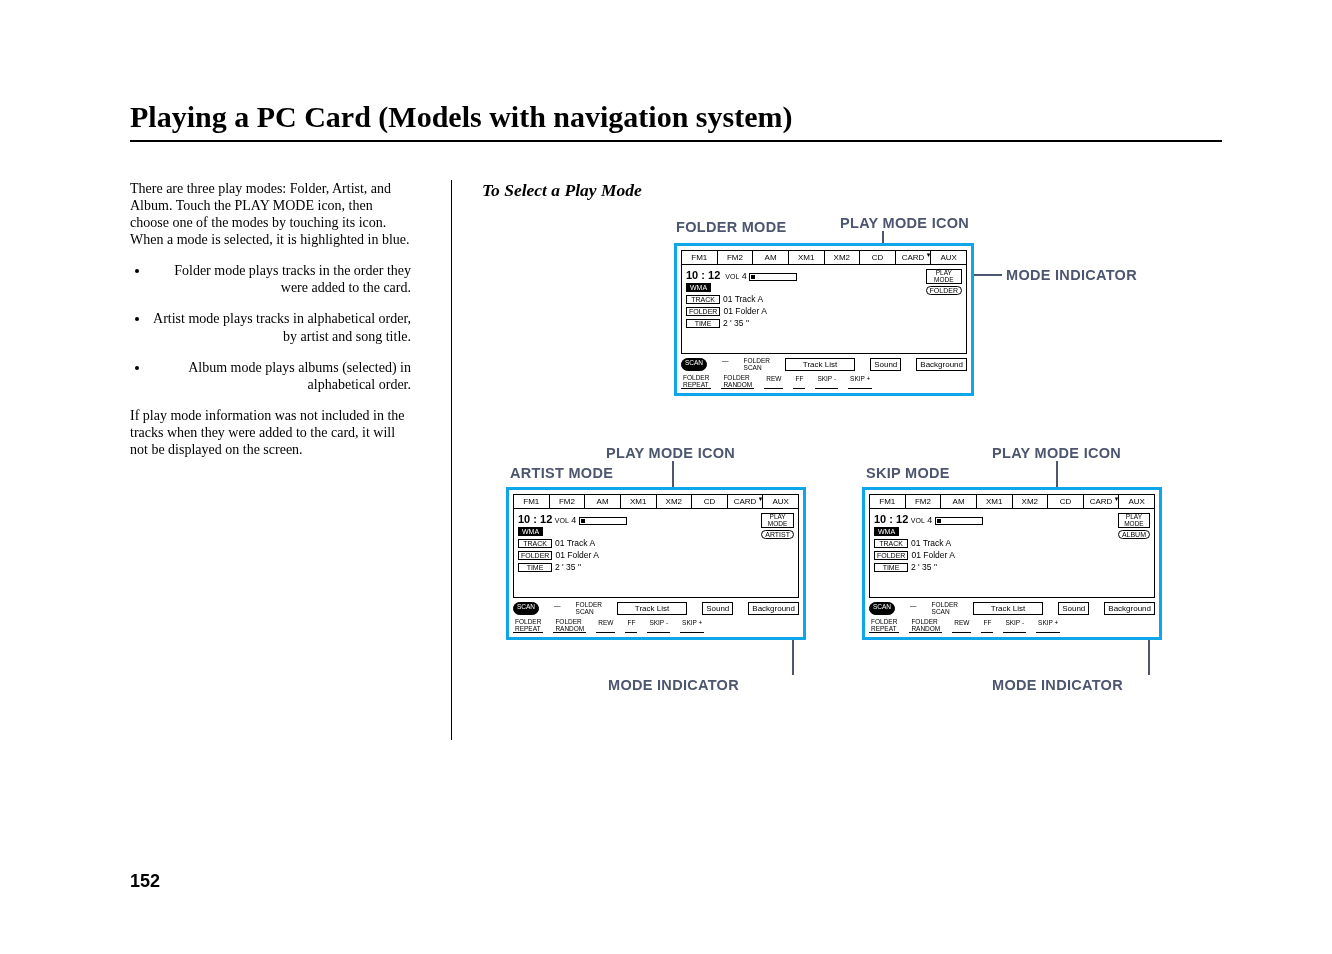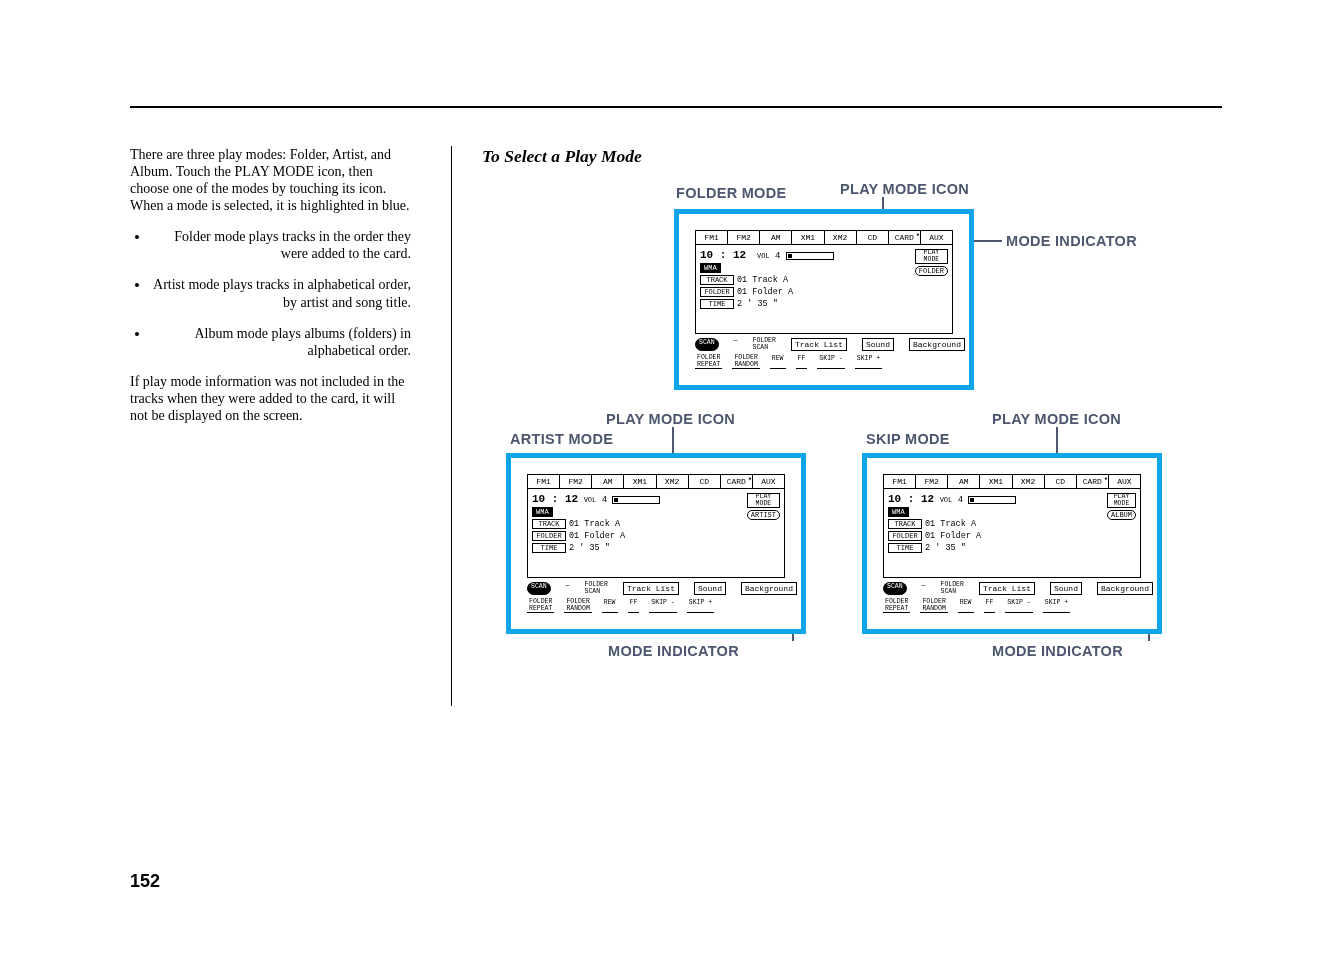--- a/index.html
+++ b/index.html
@@ -65,24 +65,23 @@
     font-weight: bold;
     font-size: 14.5px;
     white-space: nowrap;
     letter-spacing: 0.3px;
   }
   .screen-unit {
     position: absolute;
     width: 300px;
   }
   .screen-outer {
-    border: 5px solid #0ea5e9;
-    padding: 16px;
+    border: 3px solid #0ea5e9;
+    padding: 4px;
     background: #fff;
-    font-family: Liberation Mono, monospace;
   }
   .tabrow {
     display: flex;
     font-size: 8px;
     border: 1px solid #000;
   }
   .tab {
     border-right: 1px solid #000;
     padding: 2px 3px;
     flex: 1;
@@ -151,28 +150,29 @@
     font-size: 18px;
     position: absolute;
     left: 130px;
     bottom: 62px;
   }
 </style>
 </head>
 <body>
 
 <div class="page">
+  <div class="title">Playing a PC Card (Models with navigation system)</div>
   <hr class="rule">
   <div class="columns">
     <div class="leftcol">
       <p>There are three play modes: Folder, Artist, and Album. Touch the PLAY MODE icon, then choose one of the modes by touching its icon. When a mode is selected, it is highlighted in blue.</p>
       <ul>
         <li>Folder mode plays tracks in the order they were added to the card.</li>
         <li>Artist mode plays tracks in alphabetical order, by artist and song title.</li>
-        <li>Album mode plays albums (folders) in alphabetical order.</li>
+        <li>Album mode plays albums (selected) in alphabetical order.</li>
       </ul>
       <p>If play mode information was not included in the tracks when they were added to the card, it will not be displayed on the screen.</p>
     </div>
 
     <div class="rightcol">
       <div class="subhead">To Select a Play Mode</div>
 
       <div class="diagram-area">
 
         <div class="label" style="left:194px; top:12px;">FOLDER MODE</div>

